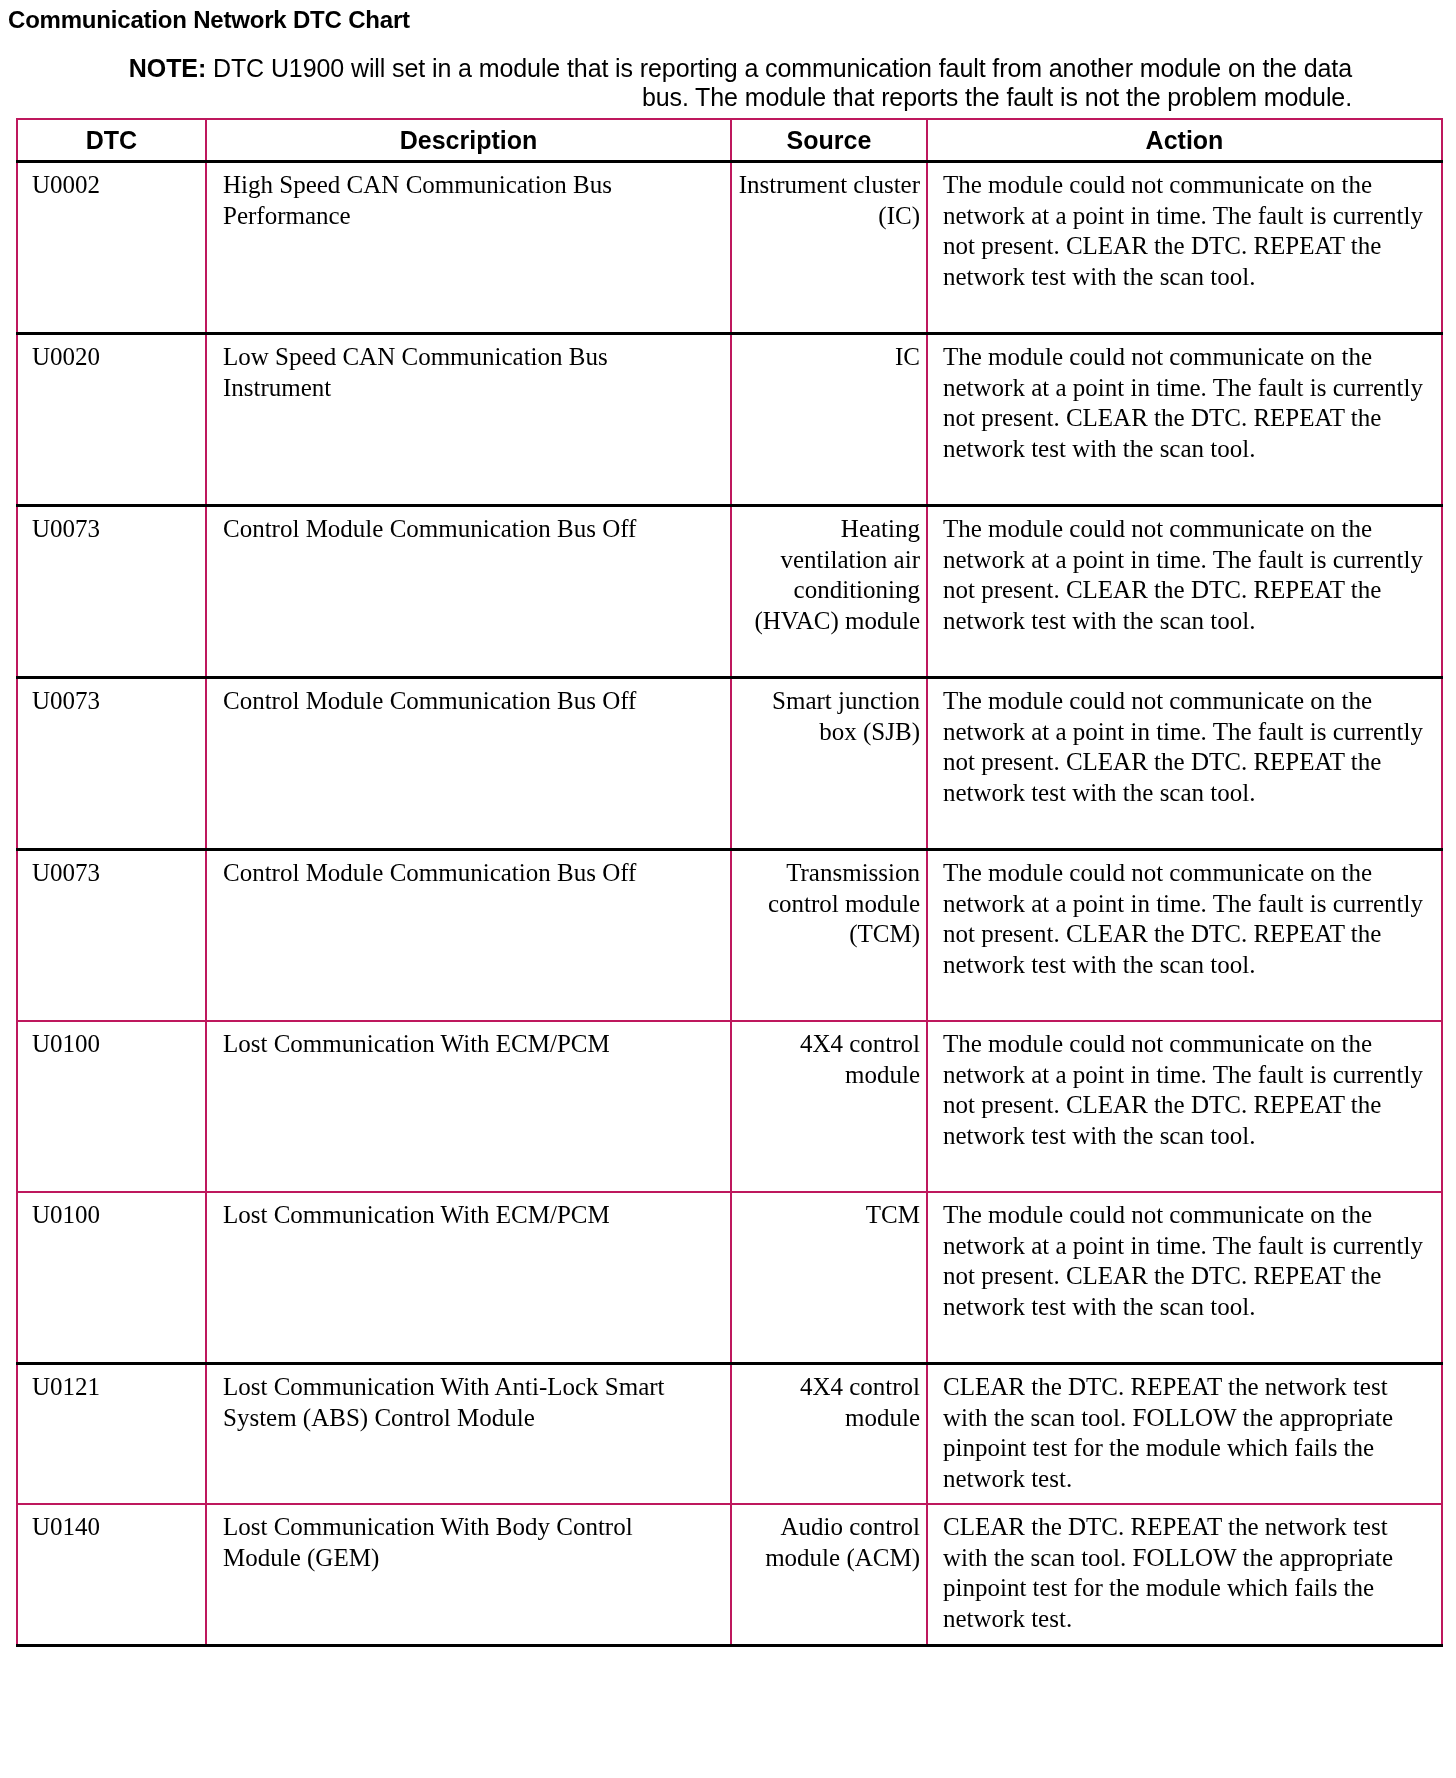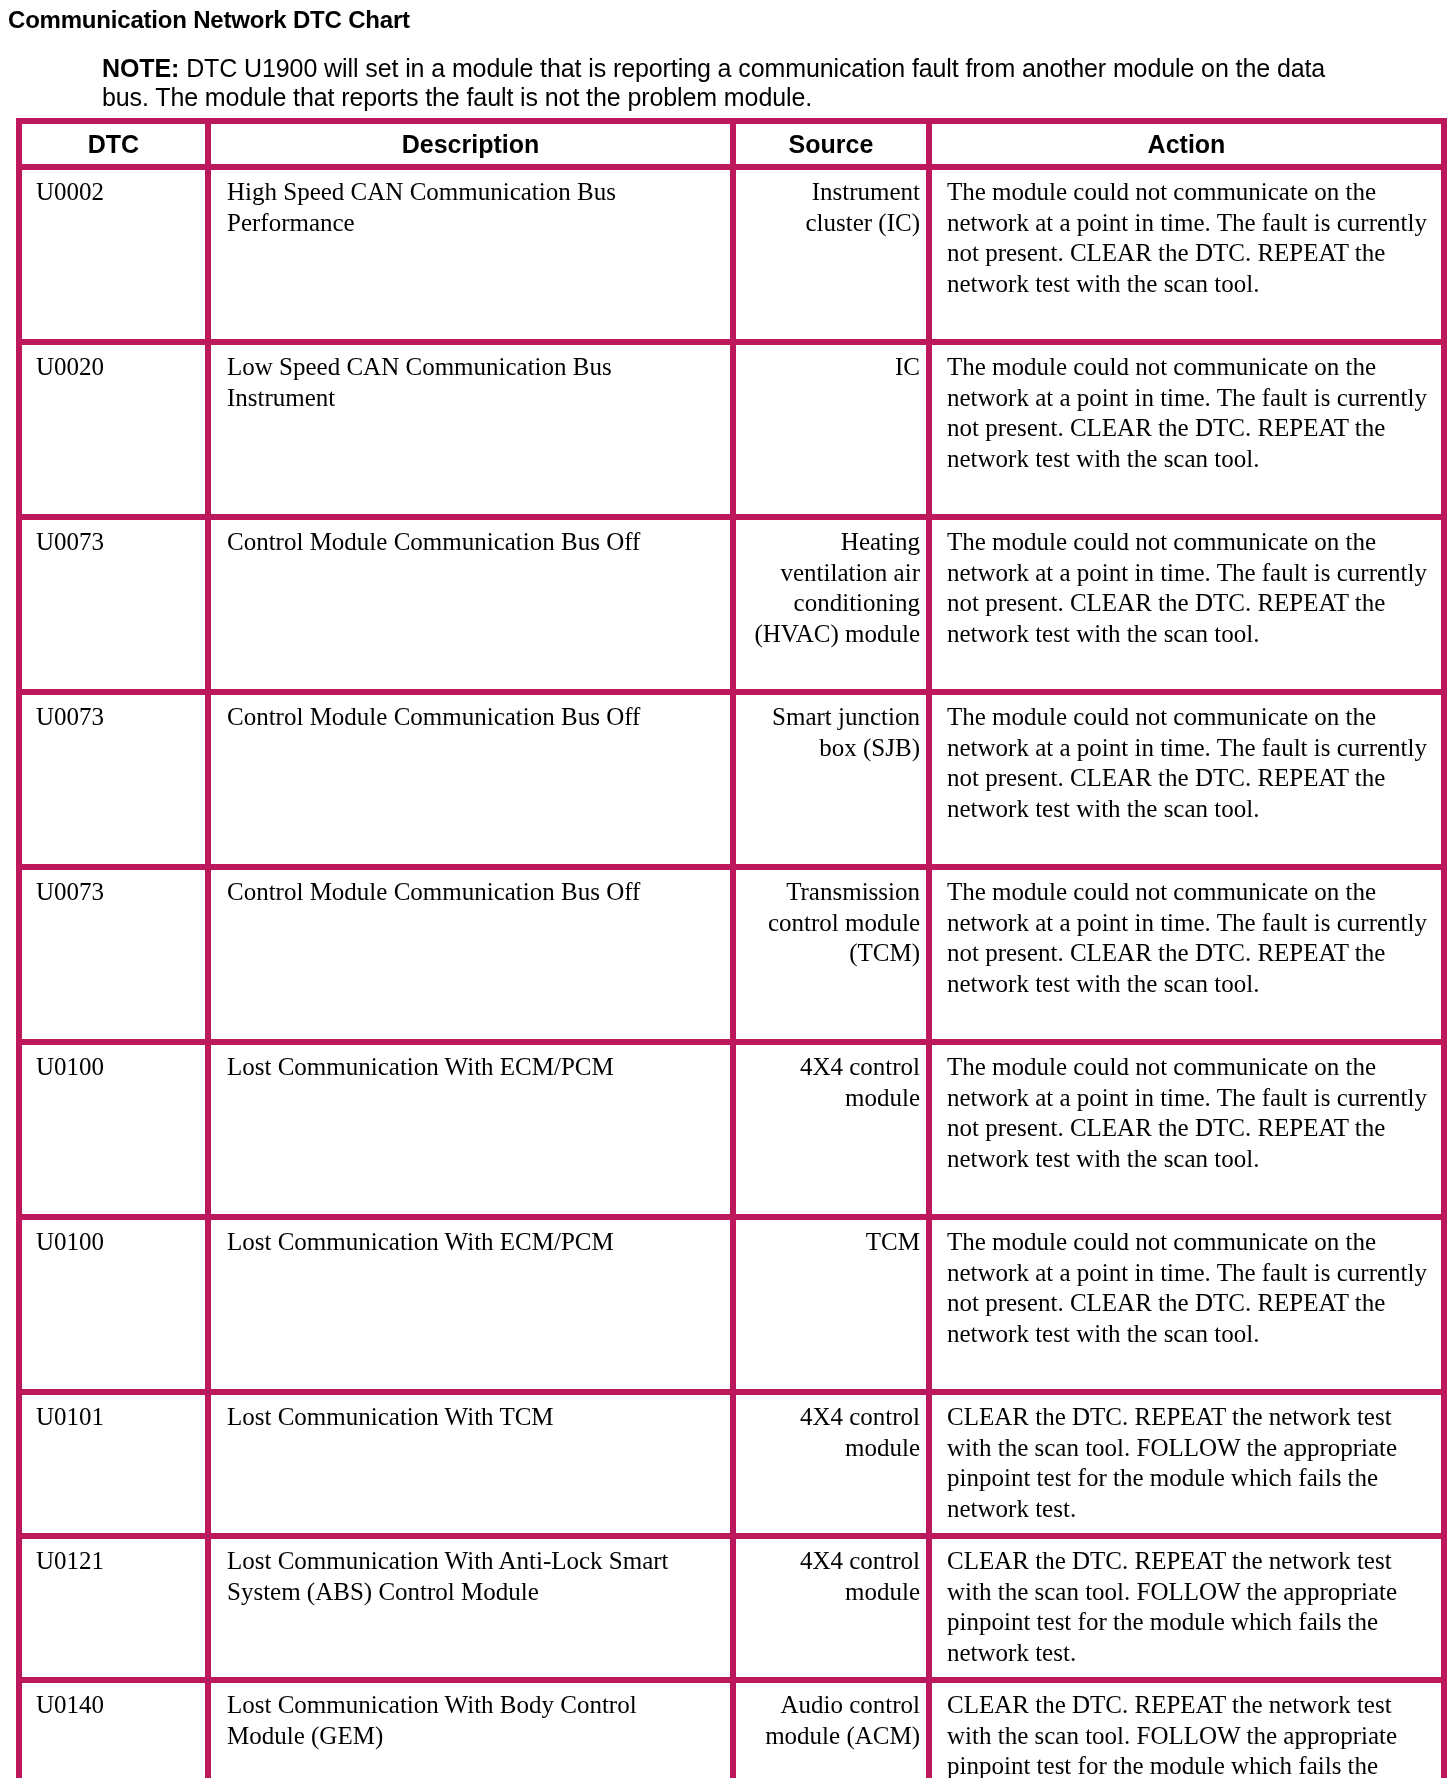--- a/index.html
+++ b/index.html
@@ -26,35 +26,36 @@
   }
   .note {
     position: absolute;
     left: 102px;
     top: 54px;
     width: 1250px;
     font-family: "Liberation Sans", sans-serif;
     font-size: 25px;
     line-height: 29px;
     letter-spacing: -0.1px;
+    text-align: right;
   }
   .note .note-label {
     font-weight: bold;
   }
   table.dtc-table {
     position: absolute;
     left: 16px;
     top: 118px;
     width: 1425px;
     border-collapse: collapse;
     table-layout: fixed;
   }
   table.dtc-table th,
   table.dtc-table td {
-    border: 6px solid #be185d;
+    border: 2px solid #be185d;
     vertical-align: top;
   }
   table.dtc-table th {
     font-family: "Liberation Sans", sans-serif;
     font-weight: bold;
     font-size: 25px;
     height: 40px;
     padding: 0;
     text-align: center;
     vertical-align: middle;
@@ -137,26 +138,20 @@
       <td class="col-desc">Lost Communication With ECM/PCM</td>
       <td class="col-source">4X4 control module</td>
       <td class="col-action">The module could not communicate on the network at a point in time. The fault is currently not present. CLEAR the DTC. REPEAT the network test with the scan tool.</td>
     </tr>
     <tr class="row-5 row-thick">
       <td class="col-dtc">U0100</td>
       <td class="col-desc">Lost Communication With ECM/PCM</td>
       <td class="col-source">TCM</td>
       <td class="col-action">The module could not communicate on the network at a point in time. The fault is currently not present. CLEAR the DTC. REPEAT the network test with the scan tool.</td>
     </tr>
-    <tr class="row-4 row-thick">
-      <td class="col-dtc">U0101</td>
-      <td class="col-desc">Lost Communication With TCM</td>
-      <td class="col-source">4X4 control module</td>
-      <td class="col-action">CLEAR the DTC. REPEAT the network test with the scan tool. FOLLOW the appropriate pinpoint test for the module which fails the network test.</td>
-    </tr>
     <tr class="row-4">
       <td class="col-dtc">U0121</td>
       <td class="col-desc">Lost Communication With Anti-Lock Smart System (ABS) Control Module</td>
       <td class="col-source">4X4 control module</td>
       <td class="col-action">CLEAR the DTC. REPEAT the network test with the scan tool. FOLLOW the appropriate pinpoint test for the module which fails the network test.</td>
     </tr>
     <tr class="row-4b row-thick">
       <td class="col-dtc">U0140</td>
       <td class="col-desc">Lost Communication With Body Control Module (GEM)</td>
       <td class="col-source">Audio control module (ACM)</td>

